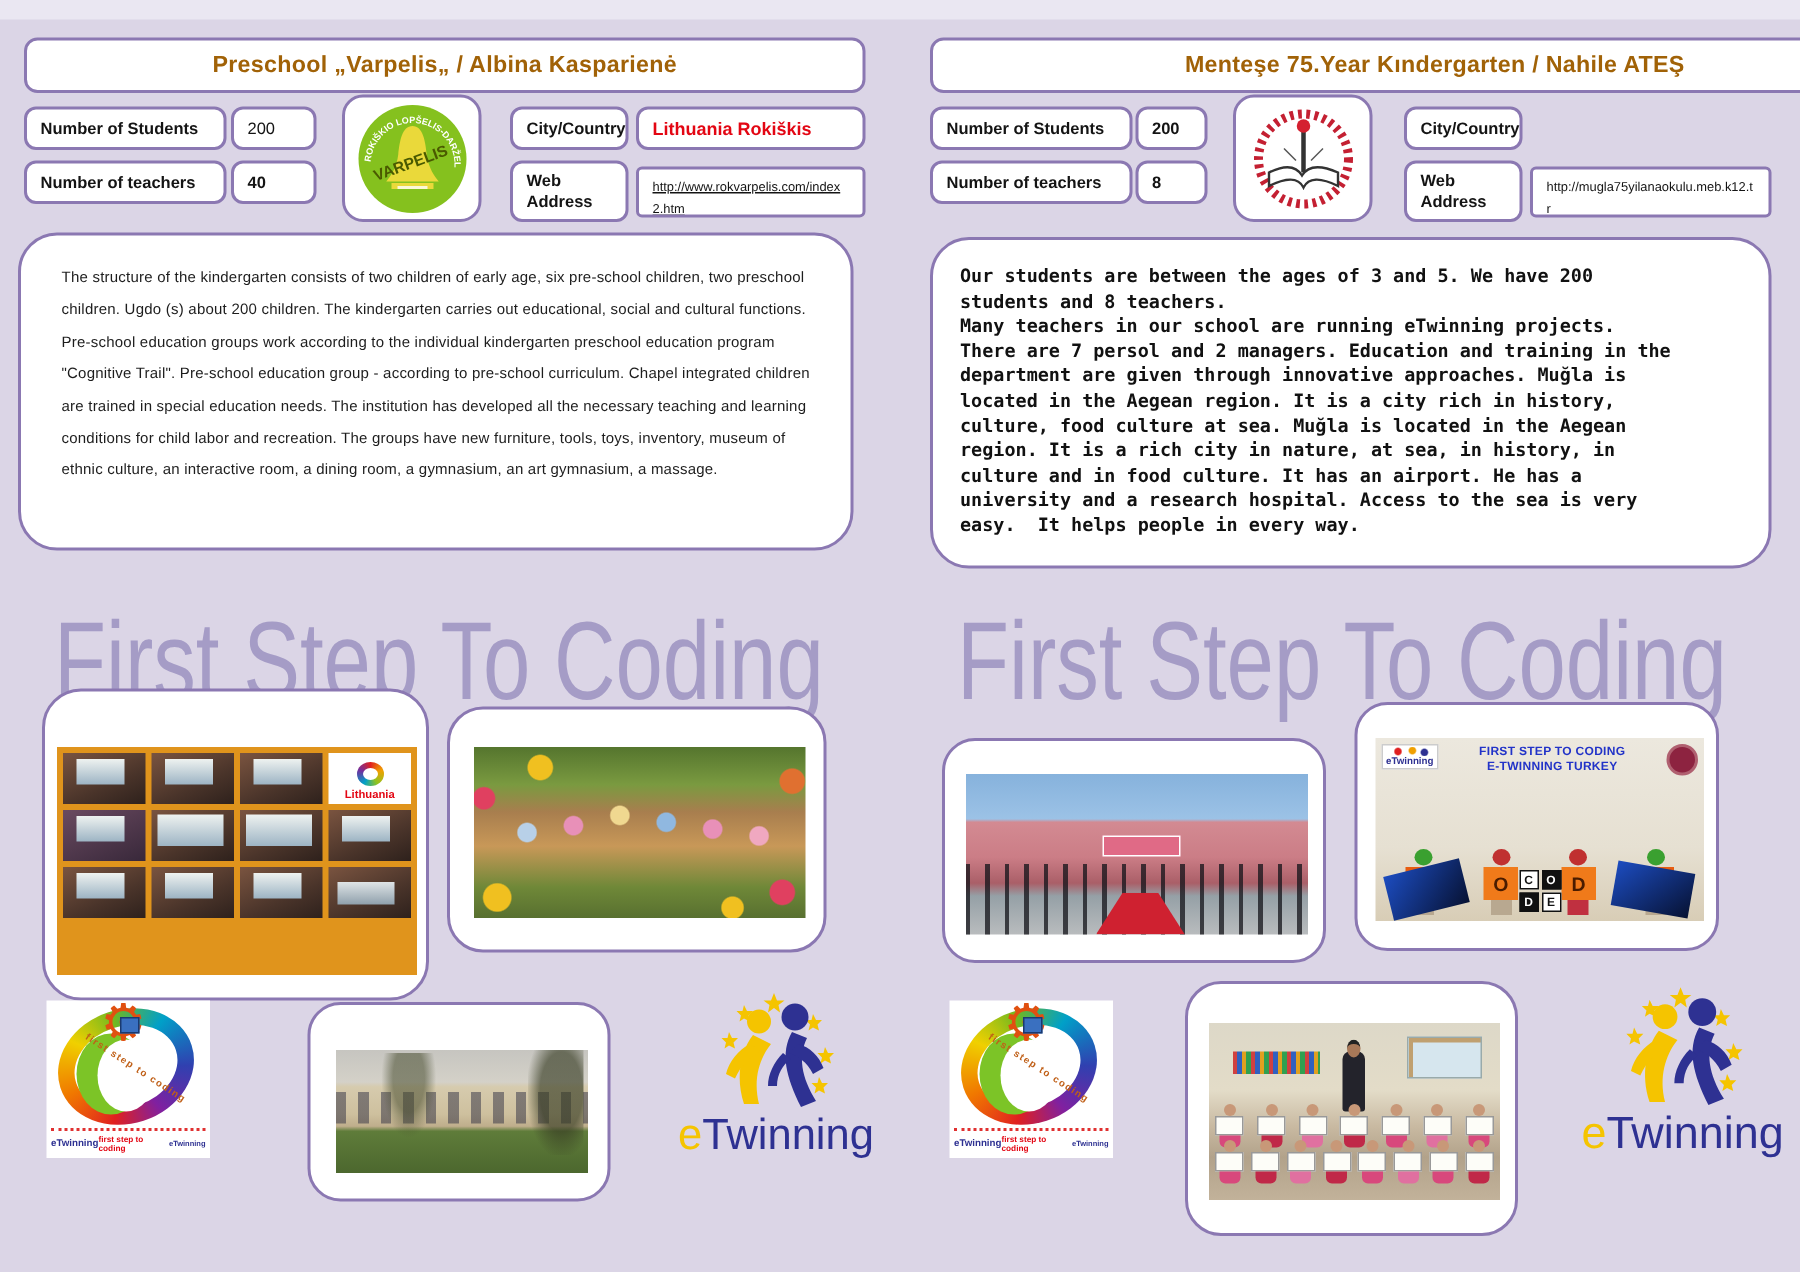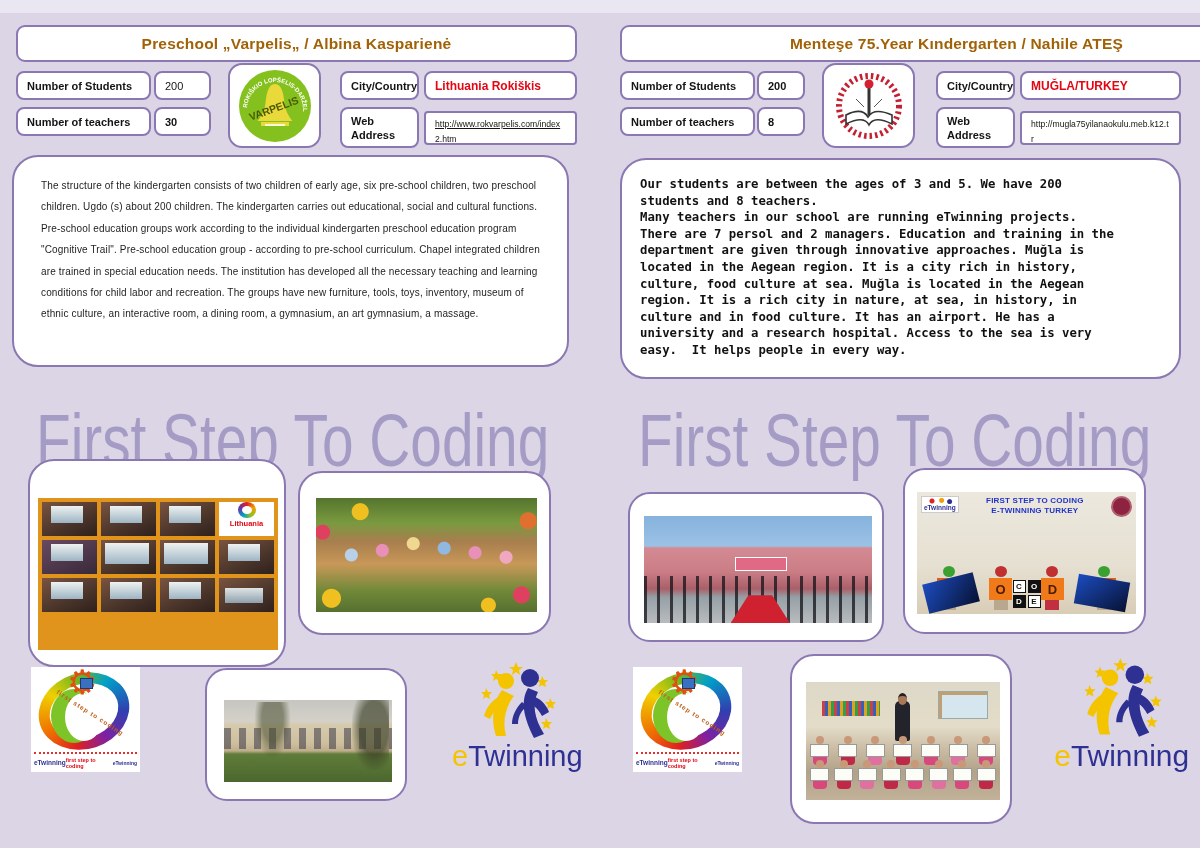--- a/index.html
+++ b/index.html
@@ -20,21 +20,21 @@
   .desc-right{font-family:"DejaVu Sans Mono",monospace;font-weight:bold;font-size:12.3px;line-height:16.6px;color:#111;padding:16px 14px 0 18px;white-space:pre-wrap;}
   .wm{font-size:66px;font-weight:400;color:#a59cc6;transform:scale(.86,1.12);transform-origin:left top;white-space:nowrap;z-index:0;}
   .photo-card{z-index:2;}
   
   .clg{background:#e0941c;padding:4px;display:grid;grid-template-columns:repeat(4,1fr);grid-template-rows:repeat(3,1fr);gap:4px;}
   .clg>div{position:relative;background:linear-gradient(155deg,#7a5440 0%,#4a342a 60%,#2e211c 100%);overflow:hidden;}
   .clg>div::after{content:"";position:absolute;left:16%;top:12%;width:58%;height:50%;background:linear-gradient(180deg,#eef2f0,#9db4c4);}
   .clg>div:nth-child(6)::after,.clg>div:nth-child(7)::after{left:8%;top:8%;width:80%;height:62%;}
   .clg>div:nth-child(5){background:linear-gradient(155deg,#6a4a60 0%,#38283a 100%);}
   .clg>div:nth-child(12)::after{left:10%;top:30%;width:70%;height:45%;background:linear-gradient(180deg,#dfe4e6,#8fa0ac);}
-  .logocell{background:#fff !important;display:flex;flex-direction:column;align-items:center;justify-content:flex-start;padding-bottom:2px;}
+  .logocell{background:#fff !important;display:flex;flex-direction:column;align-items:center;justify-content:flex-end;padding-bottom:2px;}
   .logocell::after{display:none;}
   .miniswirl{width:18px;height:16px;border-radius:50%;background:conic-gradient(#e02020,#f0a000,#8fc31f,#00a0c8,#7030a0,#e02020);position:relative;margin-bottom:1px;}
   .miniswirl::after{content:"";position:absolute;left:4px;top:4px;width:10px;height:8px;border-radius:50%;background:#fff;}
   .clg-country{color:#e30613;font-weight:bold;font-size:7.5px;}
   .clg-caption{position:absolute;left:0;top:56px;width:100%;text-align:center;color:#fff;font-weight:bold;font-size:9px;text-shadow:0 0 2px #000,1px 1px 0 #000;z-index:3;letter-spacing:.2px;}
   
   .autumn{background:
     radial-gradient(circle at 7% 88%, #f0c020 0 9px, transparent 10px),
     radial-gradient(circle at 20% 12%, #f0c020 0 8px, transparent 9px),
     radial-gradient(circle at 3% 30%, #e04060 0 7px, transparent 8px),
@@ -117,21 +117,21 @@
   <div class="abs topstrip"></div>
 
   <div class="abs wm" style="left:36px;top:398px;">First Step To Coding</div>
   <div class="abs wm" style="left:638px;top:398px;">First Step To Coding</div>
 
   <div class="abs card r8 titlebar" style="left:16px;top:25px;width:561px;height:37px;">Preschool „Varpelis„ / Albina Kasparienė</div>
 
   <div class="abs card lbl" style="left:16px;top:71px;width:135px;height:29px;">Number of Students</div>
   <div class="abs card val" style="left:154px;top:71px;width:57px;height:29px;">200</div>
   <div class="abs card lbl" style="left:16px;top:107px;width:135px;height:29px;">Number of teachers</div>
-  <div class="abs card val bold" style="left:154px;top:107px;width:57px;height:29px;">30</div>
+  <div class="abs card val bold" style="left:154px;top:107px;width:57px;height:29px;">40</div>
 
   <div class="abs card r12 logoholder" style="left:228px;top:63px;width:93px;height:85px;">
     <svg width="76" height="76" viewBox="0 0 76 76">
       <circle cx="38" cy="38" r="36" fill="#85c11e"></circle>
       <defs>
           <path id="arcv" d="M 10 42 A 28 28 0 1 1 66 42"></path>
         </defs>
       <text font-size="6" fill="#ffffff" font-weight="bold"><textPath href="#arcv" startOffset="2">ROKIŠKIO LOPŠELIS-DARŽELIS</textPath></text>
       <path d="M38 16 C31 16 29.5 26 28.5 35 C27.5 44 23 50 20.5 53 L55.5 53 C53 50 48.5 44 47.5 35 C46.5 26 45 16 38 16 Z" fill="#ead93a"></path>
       <rect x="24" y="54" width="28" height="4" fill="#ead93a"></rect>
@@ -227,21 +227,20 @@
       <circle cx="37" cy="37" r="30" fill="none" stroke="#c42032" stroke-width="6" stroke-dasharray="2.5,3"></circle>
       <rect x="35.5" y="18" width="3" height="28" fill="#333"></rect>
       <circle cx="37" cy="15" r="4.5" fill="#d42030"></circle>
       <path d="M14 46 Q30 38 36 48 Q42 38 60 46 L60 55 Q42 46 37 56 Q32 46 14 55 Z" fill="#fff" stroke="#333" stroke-width="1.6"></path>
       <line x1="24" y1="30" x2="32" y2="38" stroke="#555" stroke-width="1"></line>
       <line x1="50" y1="30" x2="42" y2="38" stroke="#555" stroke-width="1"></line>
     </svg>
   </div>
 
   <div class="abs card lbl" style="left:936px;top:71px;width:79px;height:29px;">City/Country</div>
-  <div class="abs card val redval" style="left:1020px;top:71px;width:161px;height:29px;">MUĞLA/TURKEY</div>
   <div class="abs card lbl weblabel" style="left:936px;top:107px;width:79px;height:41px;">Web
 Address</div>
   <div class="abs card val webval" style="left:1020px;top:111px;width:161px;height:34px;border-radius:4px;">http://mugla75yilanaokulu.meb.k12.tr</div>
 
   <div class="abs card r26 desc-right" style="left:620px;top:158px;width:561px;height:221px;">Our students are between the ages of 3 and 5. We have 200
 students and 8 teachers.
 Many teachers in our school are running eTwinning projects.
 There are 7 persol and 2 managers. Education and training in the
 department are given through innovative approaches. Muğla is
 located in the Aegean region. It is a city rich in history,

